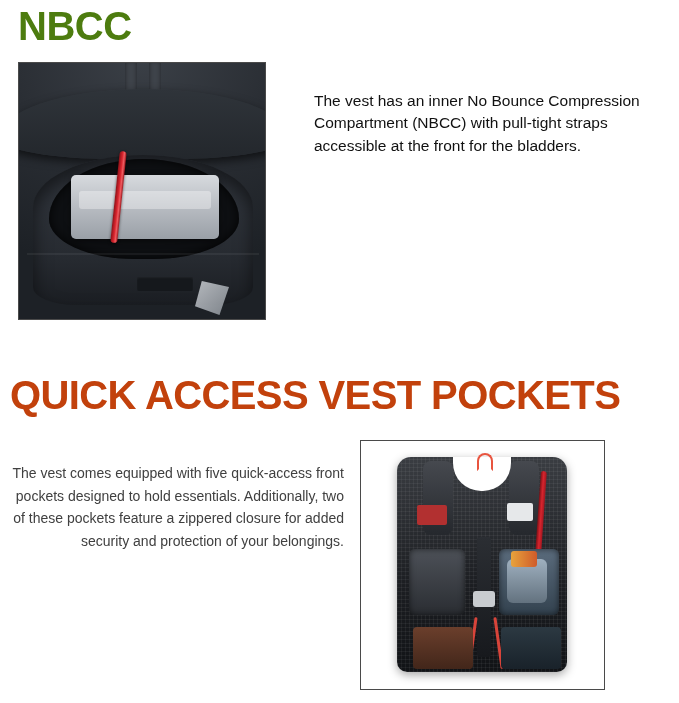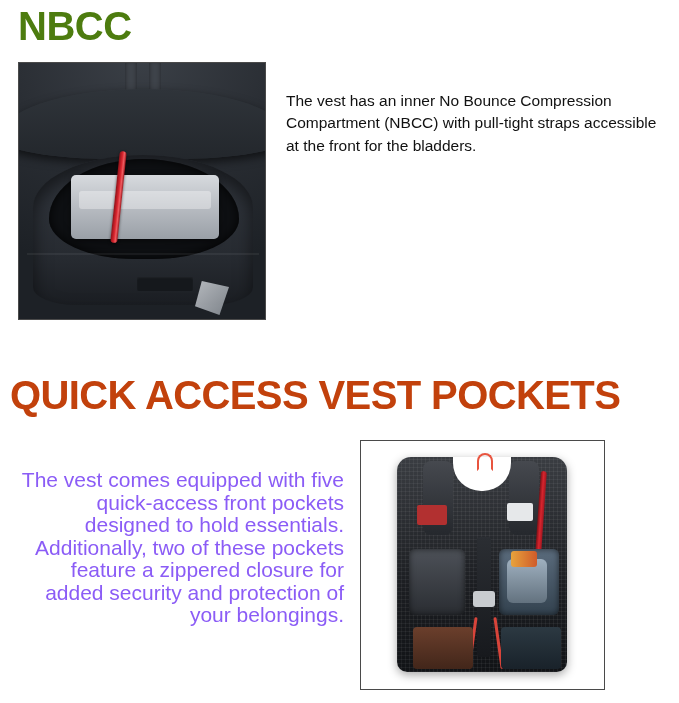--- a/index.html
+++ b/index.html
@@ -161,21 +161,21 @@
   .nbcc-seam {
     position: absolute;
     left: 8px;
     top: 190px;
     width: 232px;
     height: 2px;
     background: rgba(255,255,255,.06);
   }
 
   .nbcc-text {
-    padding-left: 20px;
+    padding-left: 48px;
     font-size: 15.5px;
     line-height: 22.5px;
     color: #111111;
     max-width: 390px;
     padding-top: 12px;
   }
 
   
   .section-pockets {
     position: absolute;
@@ -200,24 +200,24 @@
     position: absolute;
     left: 10px;
     top: 68px;
     width: 660px;
     display: flex;
     align-items: flex-start;
   }
 
   .pockets-text {
     width: 350px;
-    font-size: 21px;
+    font-size: 14px;
     line-height: 22.5px;
     text-align: right;
-    color: #8b5cf6;
+    color: #404040;
     padding-top: 8px;
     padding-right: 16px;
     box-sizing: border-box;
   }
 
   .photo-pockets {
     width: 245px;
     height: 250px;
     border: 1px solid #4a4a4a;
     box-sizing: border-box;

